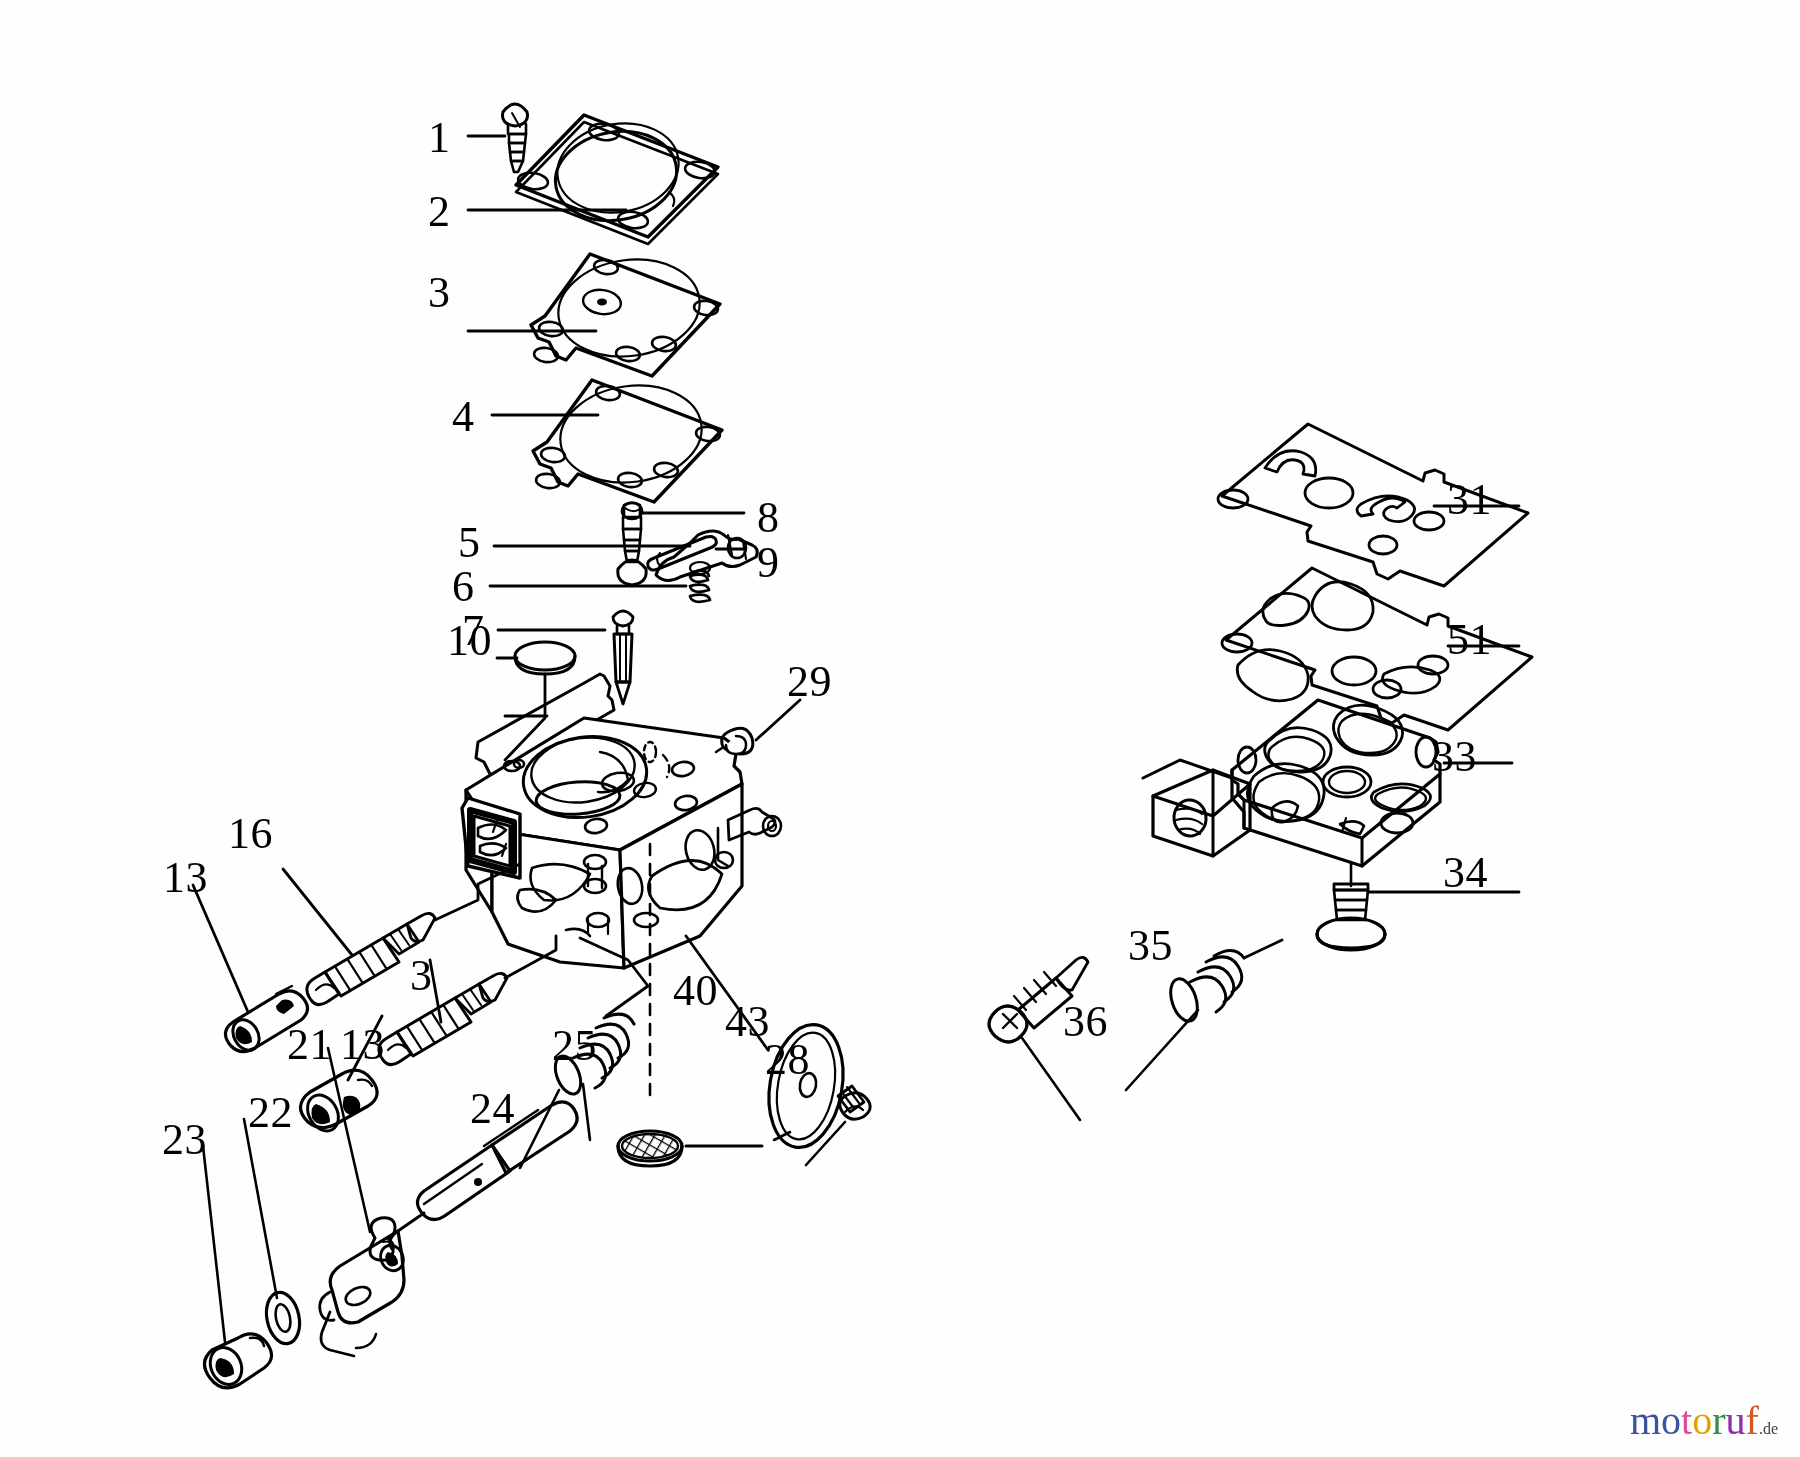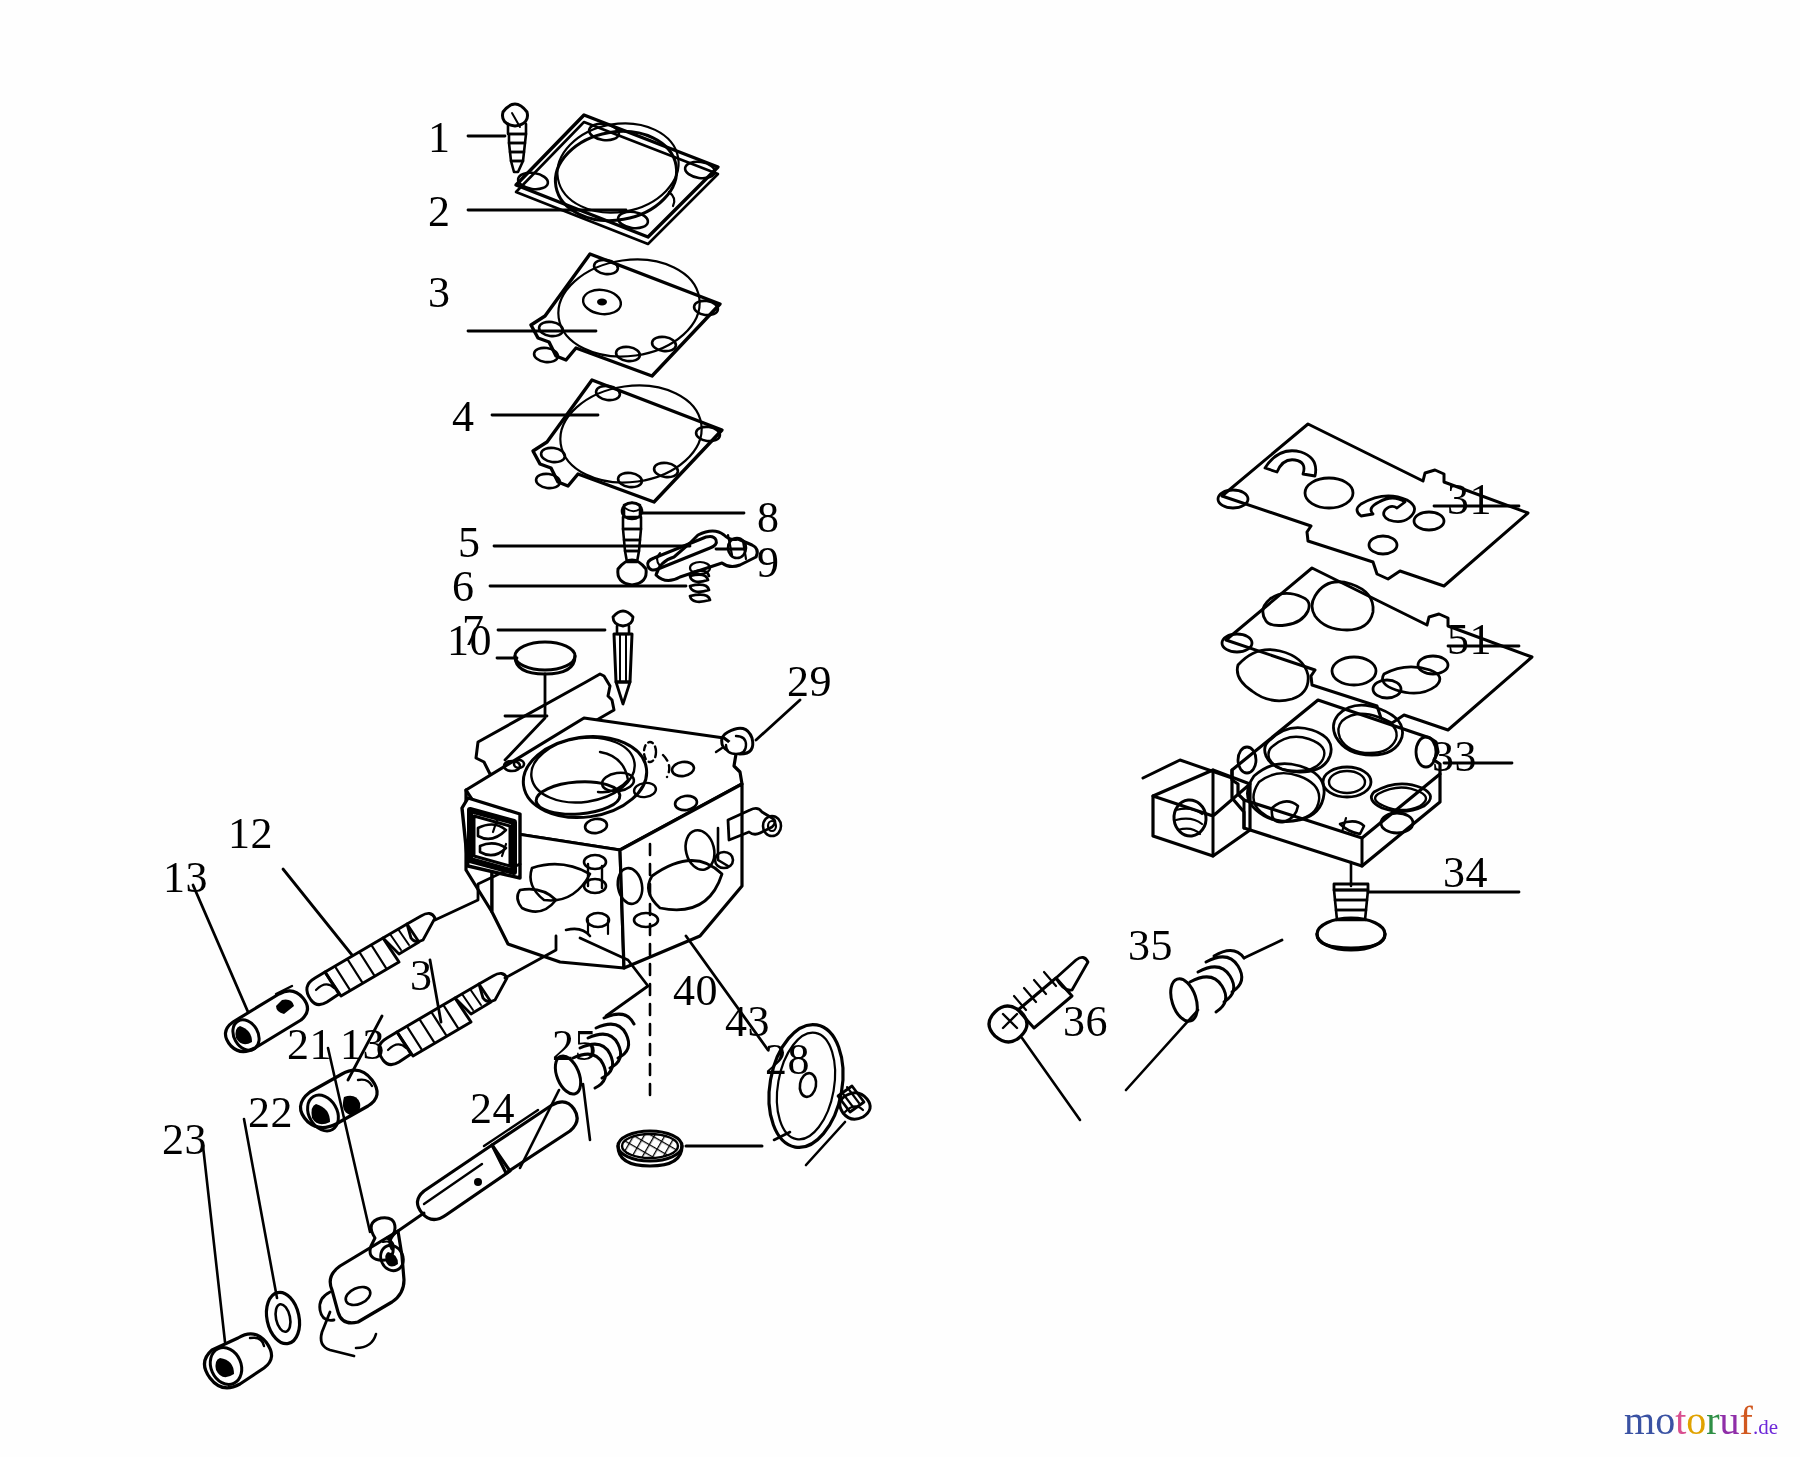--- a/index.html
+++ b/index.html
@@ -40,22 +40,22 @@
     position: absolute;
     right: 22px;
     bottom: 16px;
     font-family: "Liberation Serif", serif;
     font-size: 40px;
     line-height: 1;
     white-space: nowrap;
     user-select: none;
   }
   #watermark .wm-suffix {
-    font-size: 21px;
-    color: #6d28d9;
+    font-size: 16px;
+    color: #404040;
     vertical-align: baseline;
   }
   #watermark .wm-dot {
     position: relative;
     display: inline-block;
   }
   .wm-l0 { color:#3a52a3; }
   .wm-l1 { color:#3a52a3; }
   .wm-l2 { color:#d94f8f; }
   .wm-l3 { color:#e0a200; }
@@ -485,21 +485,21 @@
       <div class="callout" style="left: 428px; top: 116px;">1</div>
       <div class="callout" style="left: 428px; top: 190px;">2</div>
       <div class="callout" style="left: 428px; top: 271px;">3</div>
       <div class="callout" style="left: 452px; top: 395px;">4</div>
       <div class="callout" style="left: 458px; top: 521px;">5</div>
       <div class="callout" style="left: 452px; top: 565px;">6</div>
       <div class="callout" style="left: 462px; top: 609px;">7</div>
       <div class="callout" style="left: 757px; top: 496px;">8</div>
       <div class="callout" style="left: 757px; top: 541px;">9</div>
       <div class="callout" style="left: 447px; top: 619px;">10</div>
-      <div class="callout" style="left: 228px; top: 812px;">12</div>
+      <div class="callout" style="left: 228px; top: 812px;">16</div>
       <div class="callout" style="left: 163px; top: 856px;">13</div>
       <div class="callout" style="left: 340px; top: 1023px;">13</div>
       <div class="callout" style="left: 410px; top: 954px;">3</div>
       <div class="callout" style="left: 287px; top: 1023px;">21</div>
       <div class="callout" style="left: 200px; top: 1091px; margin-left: 48px;">22</div>
       <div class="callout" style="left: 162px; top: 1118px;">23</div>
       <div class="callout" style="left: 470px; top: 1087px;">24</div>
       <div class="callout" style="left: 552px; top: 988px; margin-top: 36px;">25</div>
       <div class="callout" style="left: 673px; top: 969px;">40</div>
       <div class="callout" style="left: 725px; top: 1000px;">43</div>

